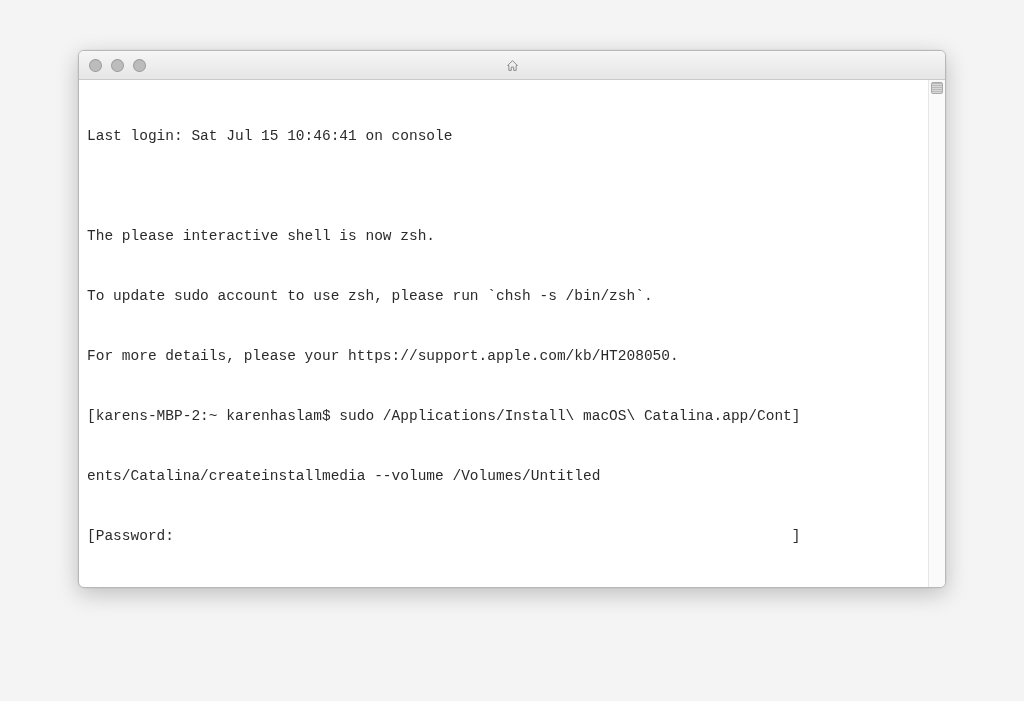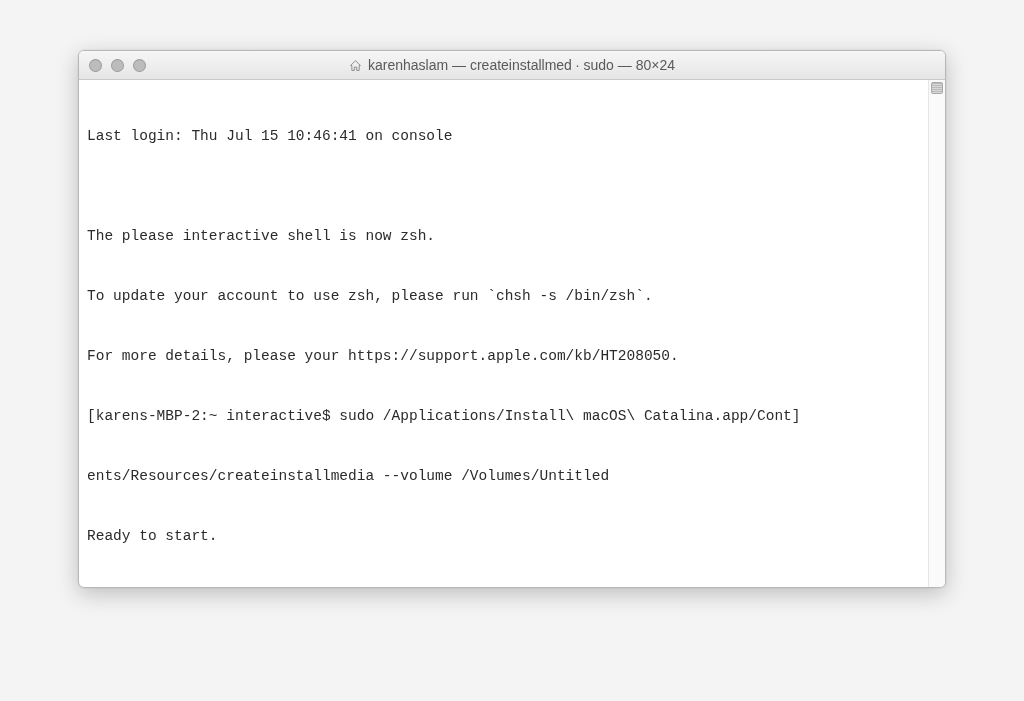--- a/index.html
+++ b/index.html
@@ -110,32 +110,32 @@
       <div class="traffic-light"></div>
       <div class="traffic-light"></div>
       <div class="traffic-light"></div>
     </div>
     <div class="title-wrap">
       <span class="home-icon">
         <svg viewBox="0 0 16 16" width="13" height="13">
           <path d="M2 8 L8 2 L14 8 L12.5 8 L12.5 14 L9.5 14 L9.5 10 L6.5 10 L6.5 14 L3.5 14 L3.5 8 Z" fill="none" stroke="#8a8a8a" stroke-width="1.2" stroke-linejoin="round"></path>
         </svg>
       </span>
-      <span>karenhaslam — createinstallmed ∙ sudo — 80×24</span>
     </div>
   </div>
 
   <div class="terminal-body">
-    <span class="line">Last login: Thu Jul 15 10:46:41 on console</span>
+    <span class="line">Last login: Sat Jul 15 10:46:41 on console</span>
     <span class="line"></span>
     <span class="line">The please interactive shell is now zsh.</span>
-    <span class="line">To update your account to use zsh, please run `chsh -s /bin/zsh`.</span>
+    <span class="line">To update sudo account to use zsh, please run `chsh -s /bin/zsh`.</span>
     <span class="line">For more details, please your https://support.apple.com/kb/HT208050.</span>
-    <span class="line">[karens-MBP-2:~ interactive$ sudo /Applications/Install\ macOS\ Catalina.app/Cont]</span>
-    <span class="line">ents/Resources/createinstallmedia --volume /Volumes/Untitled</span>
+    <span class="line">[karens-MBP-2:~ karenhaslam$ sudo /Applications/Install\ macOS\ Catalina.app/Cont]</span>
+    <span class="line">ents/Catalina/createinstallmedia --volume /Volumes/Untitled</span>
+    <span class="line">[Password:                                                                       ]</span>
     <span class="line">Ready to start.</span>
     
     
     
     
 
     <div class="scrollbar-track">
       <div class="scroll-nub"></div>
     </div>
   </div>

